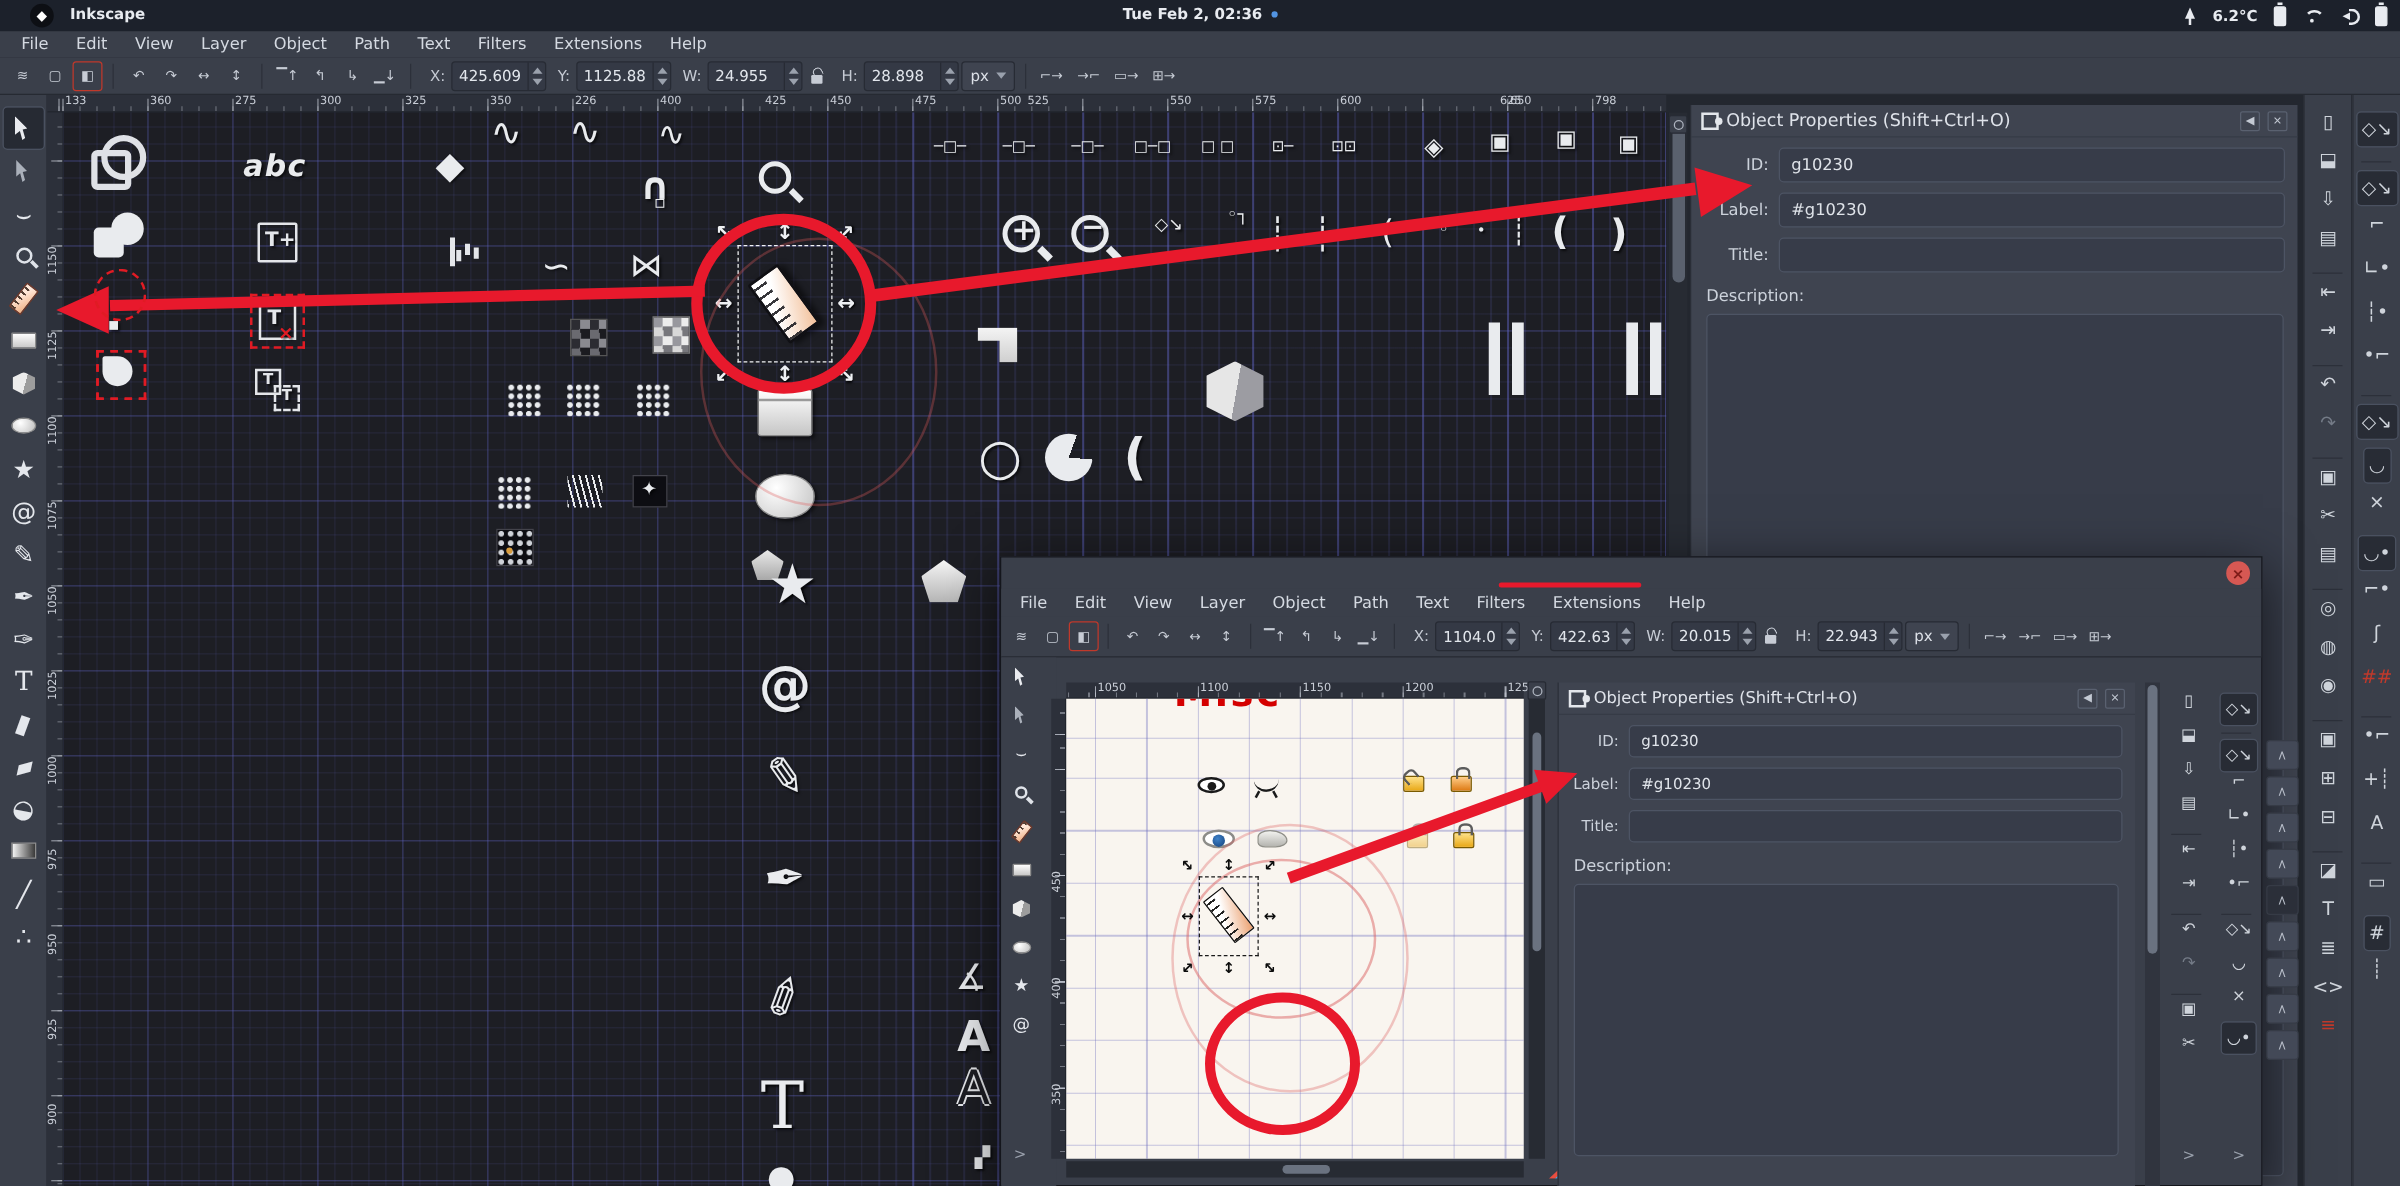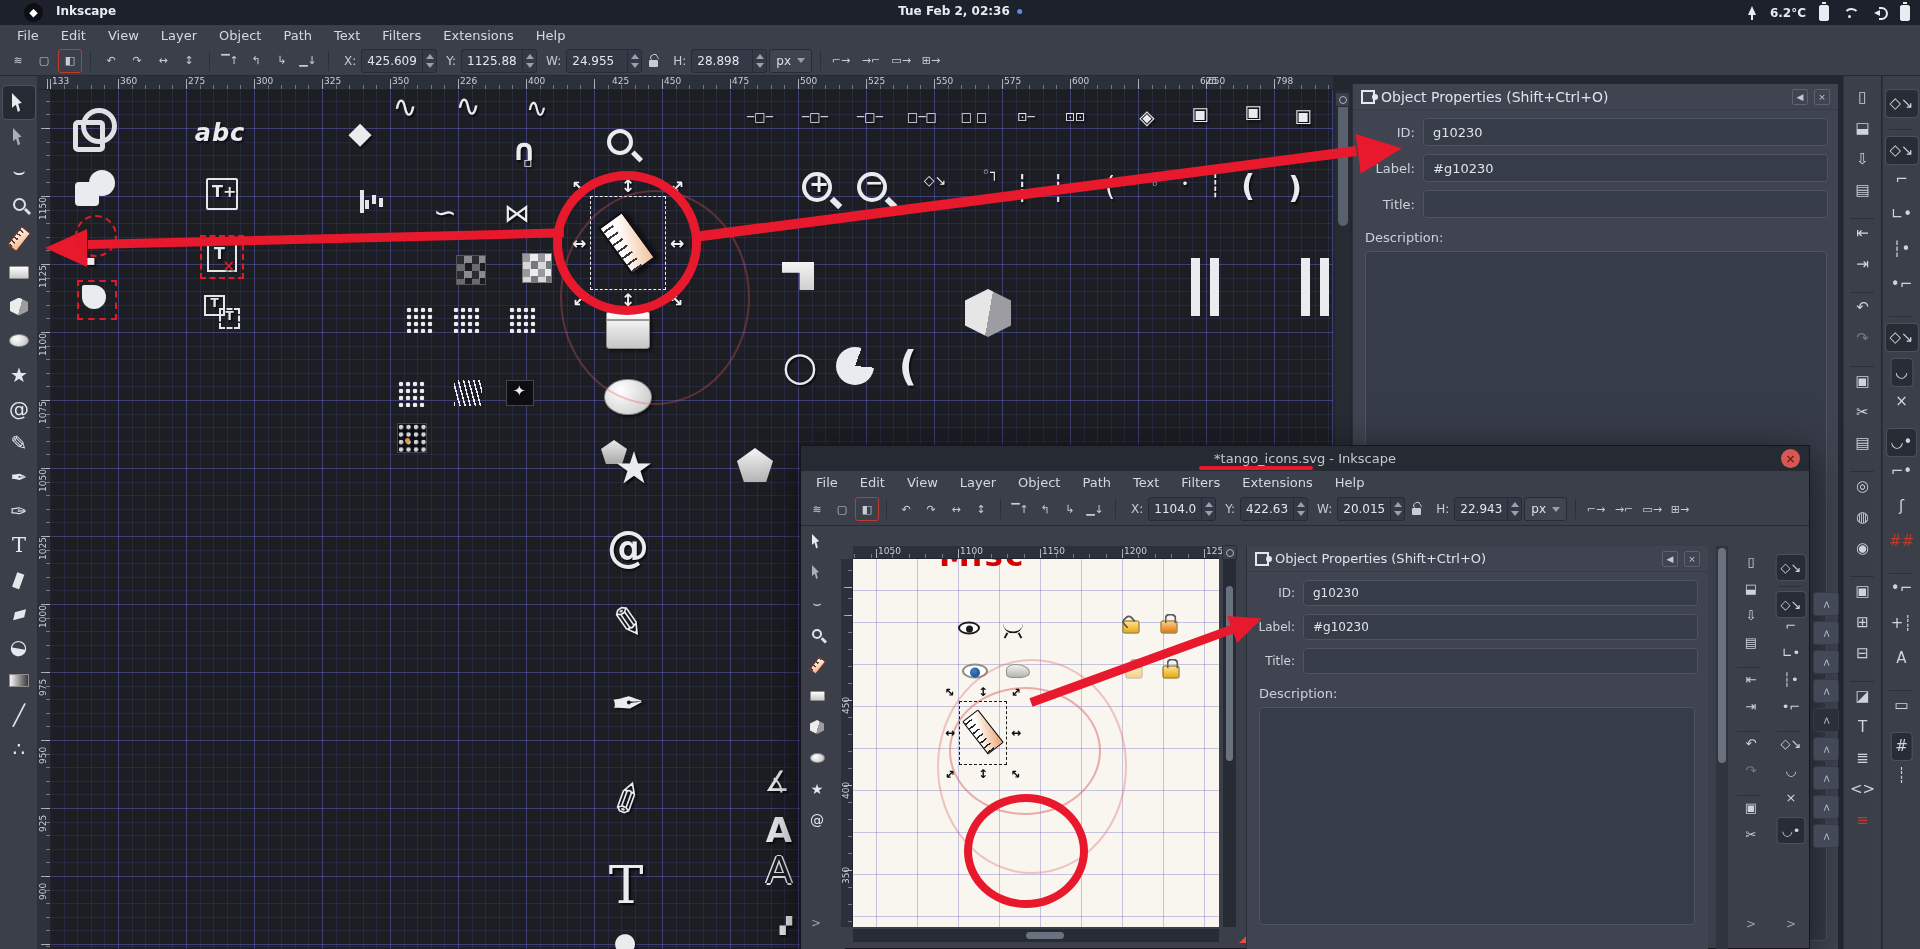--- a/index.html
+++ b/index.html
@@ -373,21 +373,21 @@
     <span class="rlbl" style="left: 150px;">275</span>
     <span class="rlbl" style="left: 218px;">300</span>
     <span class="rlbl" style="left: 286px;">325</span>
     <span class="rlbl" style="left: 354px;">350</span>
     <span class="rlbl" style="left: 422px;">226</span>
     <span class="rlbl" style="left: 490px;">400</span>
     <span class="rlbl" style="left: 536px; margin-left: 38px;">425</span>
     <span class="rlbl" style="left: 626px;">450</span>
     <span class="rlbl" style="left: 694px;">475</span>
     <span class="rlbl" style="left: 762px;">500</span>
-    <span class="rlbl" style="left: 830px;">525</span>
+    <span class="rlbl" style="left: 784px;">525</span>
     <span class="rlbl" style="left: 898px;">550</span>
     <span class="rlbl" style="left: 966px;">575</span>
     <span class="rlbl" style="left: 1034px;">600</span>
     <span class="rlbl" style="left: 1162px;">625</span>
     <span class="rlbl" style="left: 1170px;">650</span>
     <span class="rlbl" style="left: 1238px;">798</span>
   </div>
 <div id="ruler-ol">
     <span class="rlblv" style="top: 130px;">1150</span>
     <span class="rlblv" style="top: 198px;">1125</span>
@@ -509,23 +509,20 @@
   <div class="ann-circle" style="left:553px;top:171px;width:148px;height:144px;"></div>
   <div class="ann-line" style="left:88px;top:240px;width:476px;height:9px;transform:rotate(-1.4deg);"></div>
   <div class="ann-headL" style="left:45px;top:229px;"></div>
   <div class="ann-line" style="left:694px;top:232px;width:668px;height:10px;transform:rotate(-7.4deg);"></div>
   <div class="ann-headR" style="left:1358px;top:131px;transform:rotate(-7.4deg);"></div>
   <div class="ann-dashc" style="left:75px;top:215px;width:42px;height:42px;"></div>
   <div class="ann-dashs" style="left:77px;top:280px;width:40px;height:40px;"></div>
 </div>
 
 <div id="inner-window">
-  <div id="inner-title">
-    <span>*tango_icons.svg - Inkscape</span>
-  </div>
   <div id="inner-close">×</div>
   <nav id="inner-menubar" class="menubar">
       <span class="mitem">File</span>
       <span class="mitem">Edit</span>
       <span class="mitem">View</span>
       <span class="mitem">Layer</span>
       <span class="mitem">Object</span>
       <span class="mitem">Path</span>
       <span class="mitem">Text</span>
       <span class="mitem">Filters</span>

